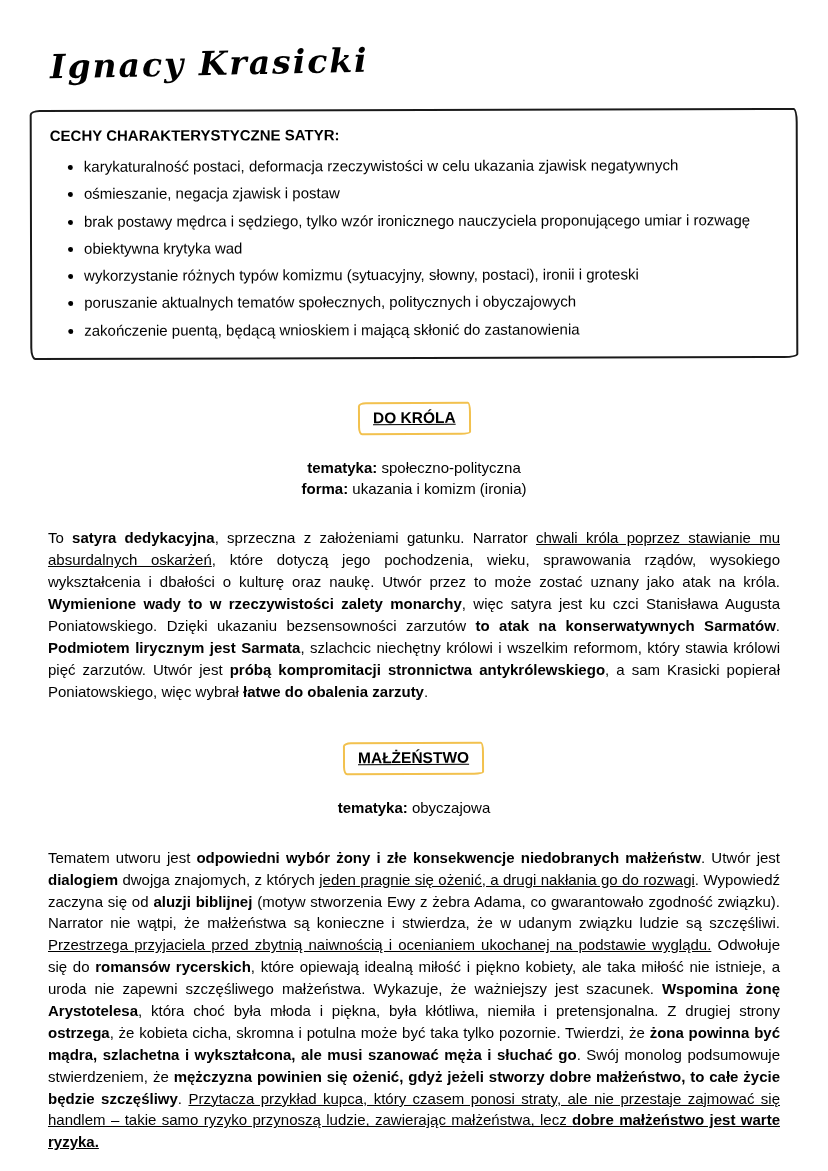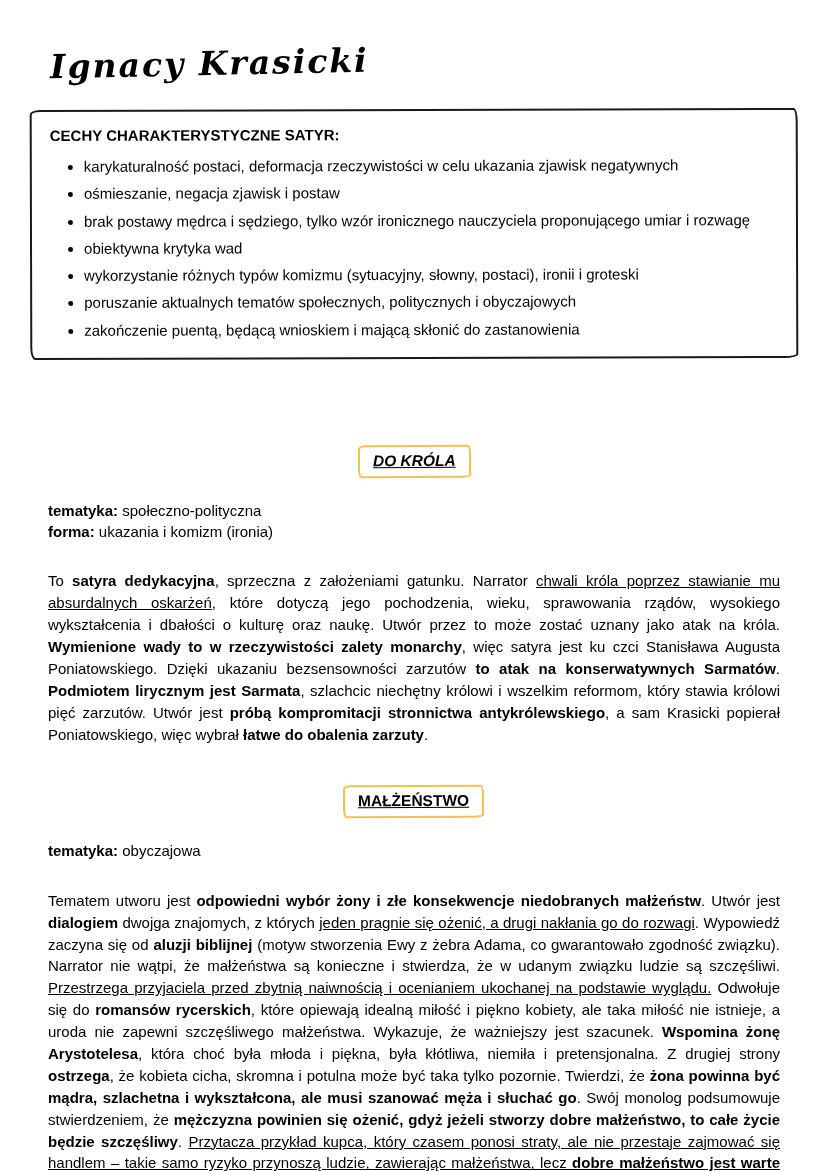--- a/index.html
+++ b/index.html
@@ -51,37 +51,38 @@
   }
   .features-list li{
     margin-bottom:7px;
     line-height:1.35;
   }
   .features-list li:last-child{margin-bottom:0;}
 
   .section-heading-wrap{
     text-align:center;
   }
-  .section-heading-wrap.first{margin-top:86px;font-style:italic;}
+  .section-heading-wrap.first{margin-top:43px;}
   .section-heading-wrap.second{margin-top:40px;}
   .section-heading{
     display:inline-block;
     border:2.5px solid var(--accent);
     border-radius:8px 3px 10px 4px / 4px 10px 3px 8px;
     padding:5px 13px 6px 13px;
     font-weight:700;
     font-size:15.5px;
     text-decoration:underline;
     background:#fff;
     transform:rotate(-0.3deg);
   }
 
   .meta-block{margin-top:22px;}
   .meta-line{
     line-height:1.42;
+    text-align:center;
   }
 
   .body-paragraph{
     margin-top:28px;
     text-align:justify;
     line-height:1.46;
     hyphens:none;
   }
 
   .b{font-weight:700;}

